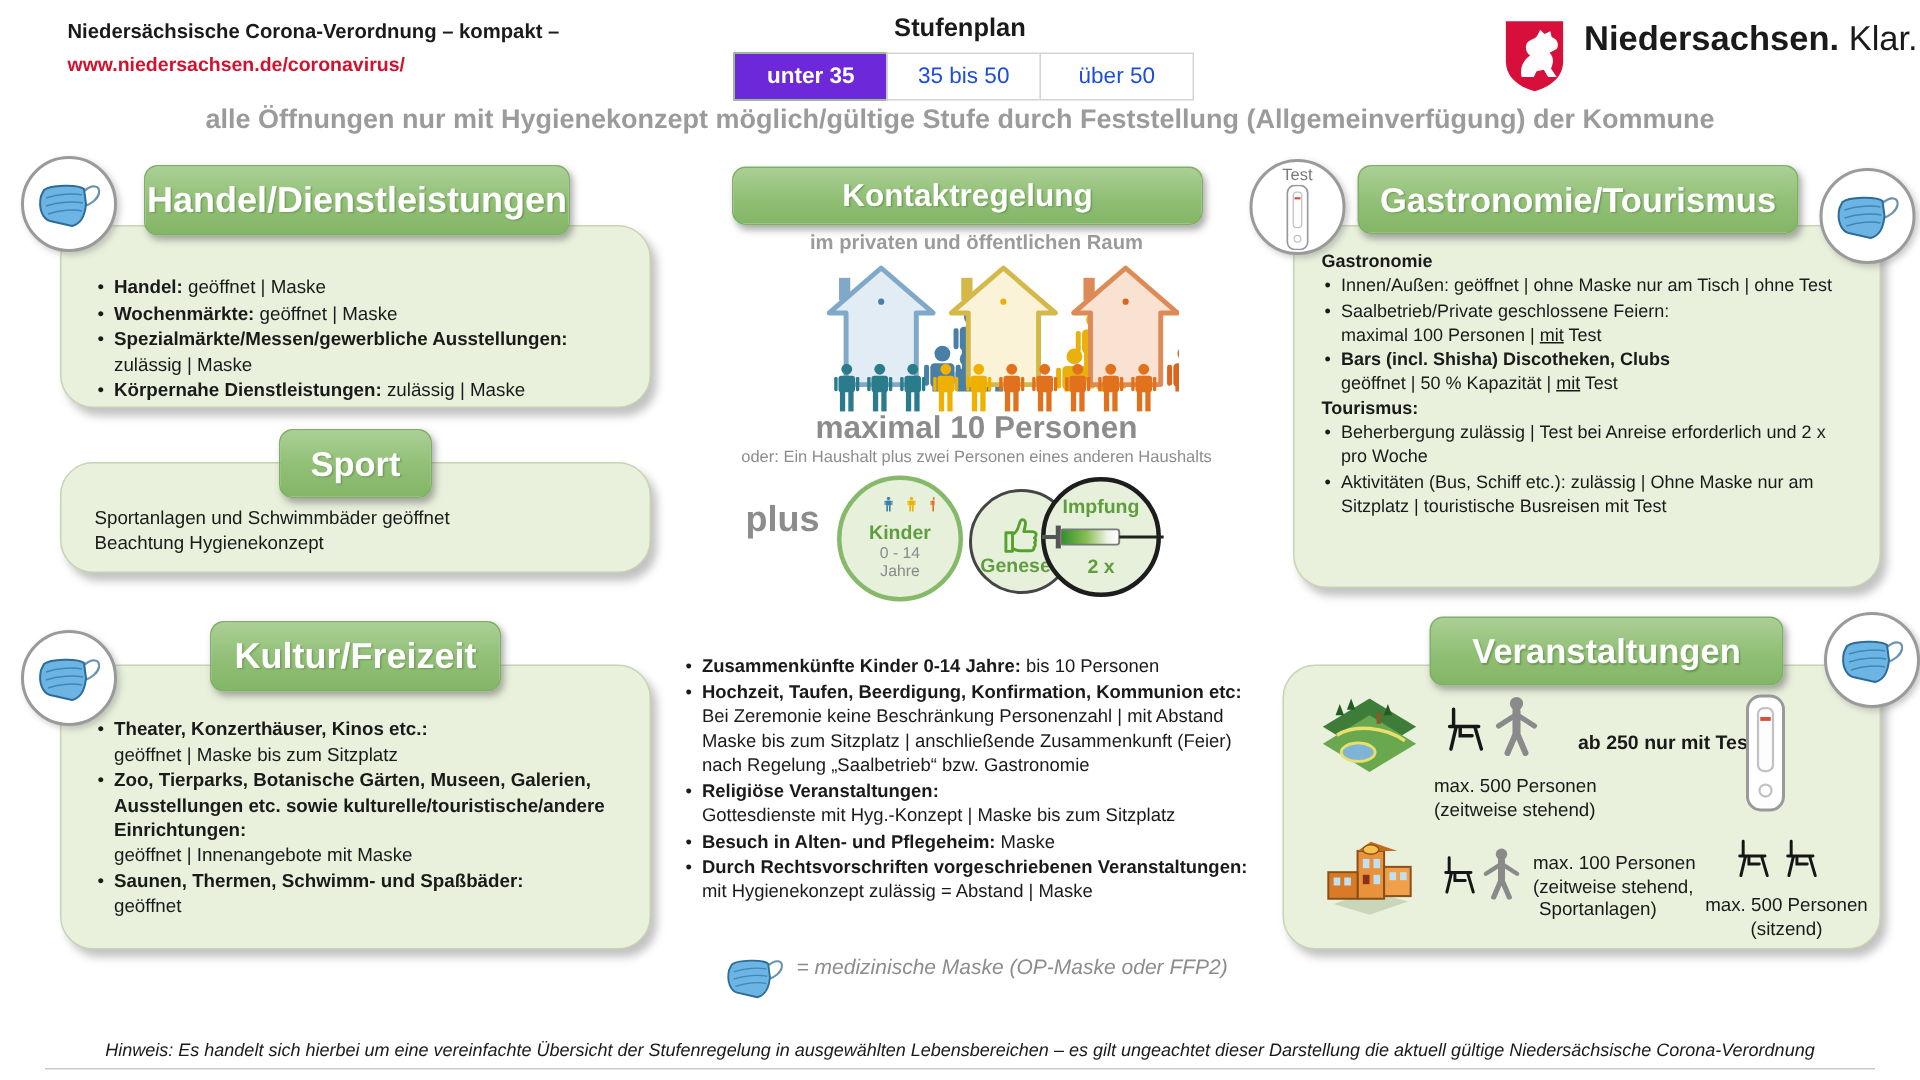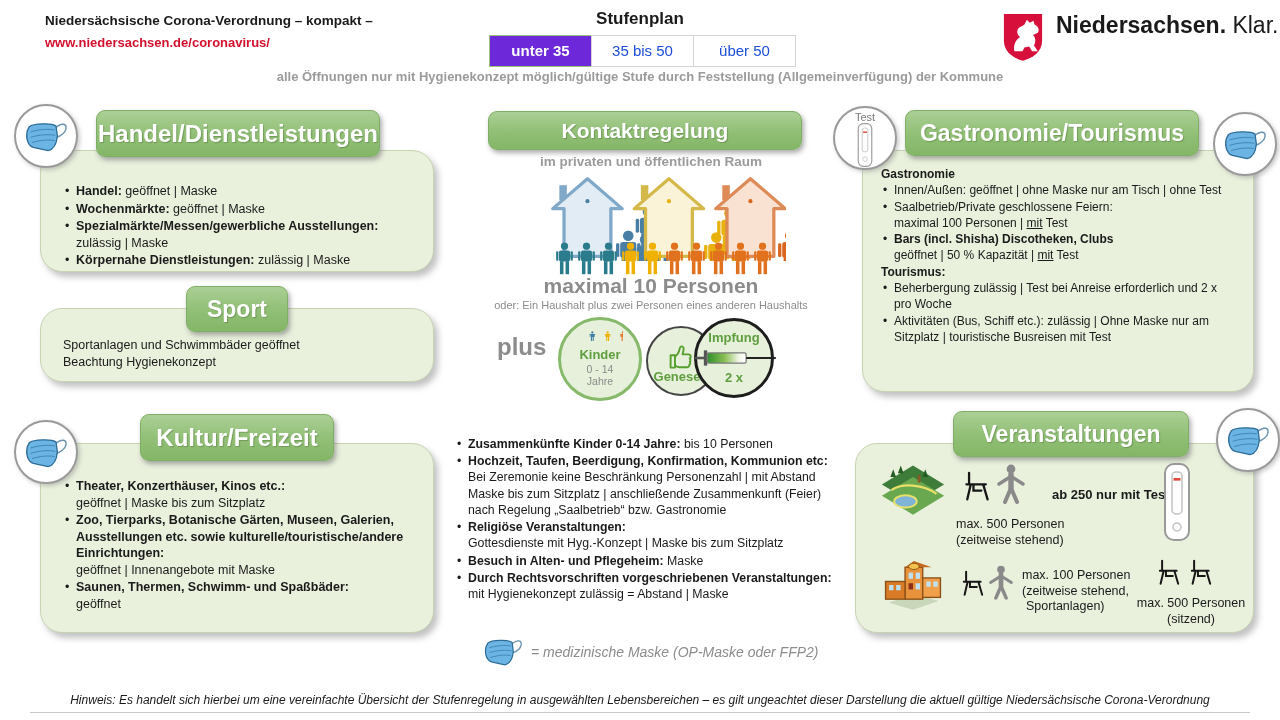--- a/index.html
+++ b/index.html
@@ -7,21 +7,21 @@
          font-family:"Liberation Sans",sans-serif;color:#1a1a1a;}
   
   .hd-title{position:absolute;left:45px;top:13px;font-size:13.5px;font-weight:bold;}
   .hd-url{position:absolute;left:45px;top:35px;font-size:13px;font-weight:bold;color:#d2112e;text-decoration:none;}
   .stufenplan{position:absolute;left:430px;top:9px;width:420px;text-align:center;font-size:17px;font-weight:bold;}
   .tabs{position:absolute;left:490px;top:35px;display:flex;}
   .tab{width:101px;height:30px;line-height:30px;text-align:center;font-size:15px;
        background:#fff;border:1px solid #d4d4d4;color:#1d4ed8;margin-left:-1px;cursor:pointer;}
   .tab.active{background:#6d28d9;border-color:#9cc37e;color:#fff;font-weight:bold;}
   .hd-sub{position:absolute;left:0;top:69px;width:1280px;text-align:center;
-          font-size:13px;font-weight:bold;color:#9b9b9b;}
+          font-size:18px;font-weight:bold;color:#9b9b9b;}
   .logo{position:absolute;left:1002px;top:12px;display:flex;align-items:flex-start;}
   .logo-text{font-size:23px;margin-left:12px;}
   .logo-text .bold{font-weight:bold;}
   
   .panel{position:absolute;background:#e9f1dd;border:1px solid #c6d4b3;border-radius:22px;
          box-shadow:4px 5px 6px rgba(120,120,120,.45);}
   .pill{position:absolute;z-index:5;border-radius:9px;color:#fff;font-weight:bold;text-align:center;
         background:linear-gradient(180deg,#abcf95 0%,#90bf75 55%,#84b667 100%);
         border:1px solid #7fae66;box-shadow:2px 3px 5px rgba(90,90,90,.5);
         text-shadow:1px 1px 1px rgba(60,90,40,.35);}
@@ -36,21 +36,21 @@
   .ctr{position:absolute;left:455px;top:105px;width:392px;}
   .ctr-sub{position:absolute;top:49px;width:100%;text-align:center;font-size:13.5px;font-weight:bold;color:#9b9b9b;}
   .maxlbl{position:absolute;top:169px;width:100%;text-align:center;font-size:21px;font-weight:bold;color:#8c8c8c;}
   .oderlbl{position:absolute;top:194px;width:100%;text-align:center;font-size:11px;color:#8c8c8c;}
   .pluslbl{position:absolute;left:42px;top:228px;font-size:24px;font-weight:bold;color:#8c8c8c;}
   .gc{position:absolute;border-radius:50%;background:#e6f0da;display:flex;flex-direction:column;
       align-items:center;justify-content:center;text-align:center;}
   .gc .gtx{color:#5f9e3e;font-weight:bold;font-size:13px;line-height:1.1;}
   .gc .gsub{color:#8a8a8a;font-size:10.5px;line-height:1.15;}
   .pp{width:19px;height:33px;margin:0 1.5px;}
-  .legend{position:absolute;top:531px;left:28px;display:flex;align-items:center;}
+  .legend{position:absolute;top:531px;left:28px;display:flex;}
   .legend span{font-style:italic;color:#8c8c8c;font-size:14px;margin-left:8px;}
   
   .gastro-body{padding:16px 16px 0 18px;font-size:12px;line-height:1.33;}
   .gastro-body ul.blist{font-size:12px;}
   .ver-txt{position:absolute;font-size:12.5px;line-height:1.25;}
   .footer{position:absolute;left:0;top:693px;width:1280px;text-align:center;
           font-size:12px;font-style:italic;}
   .bottomline{position:absolute;left:30px;right:30px;top:712px;height:1px;background:#c9c9c9;}
 </style>
 </head>

